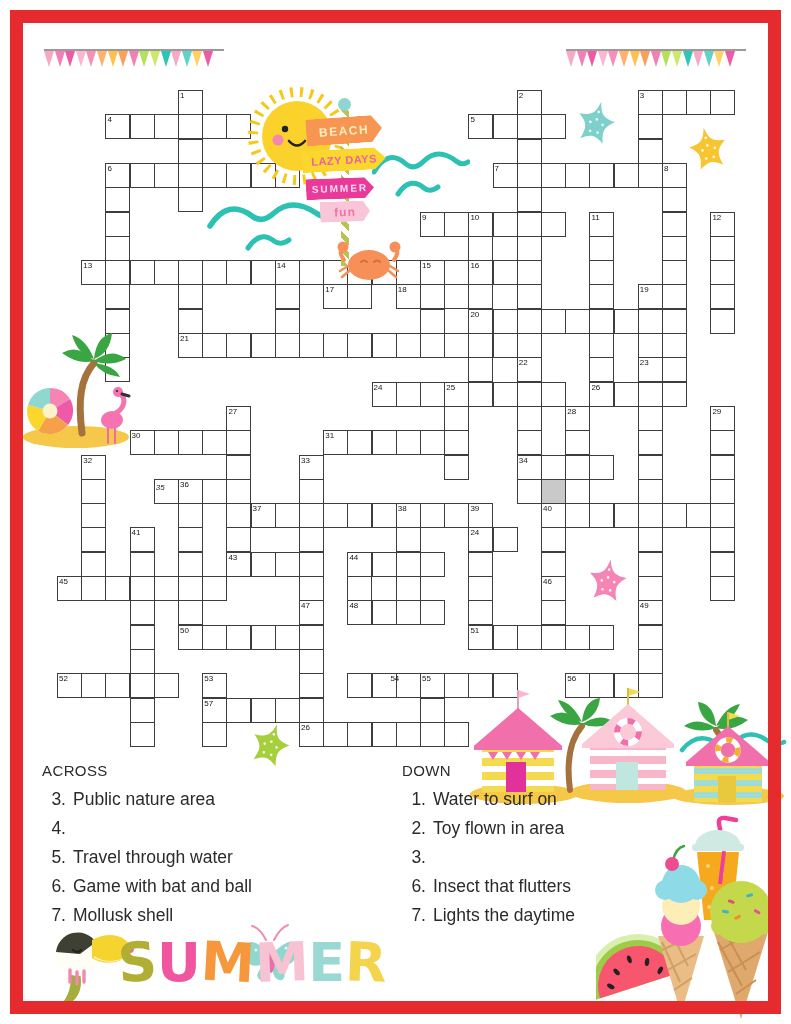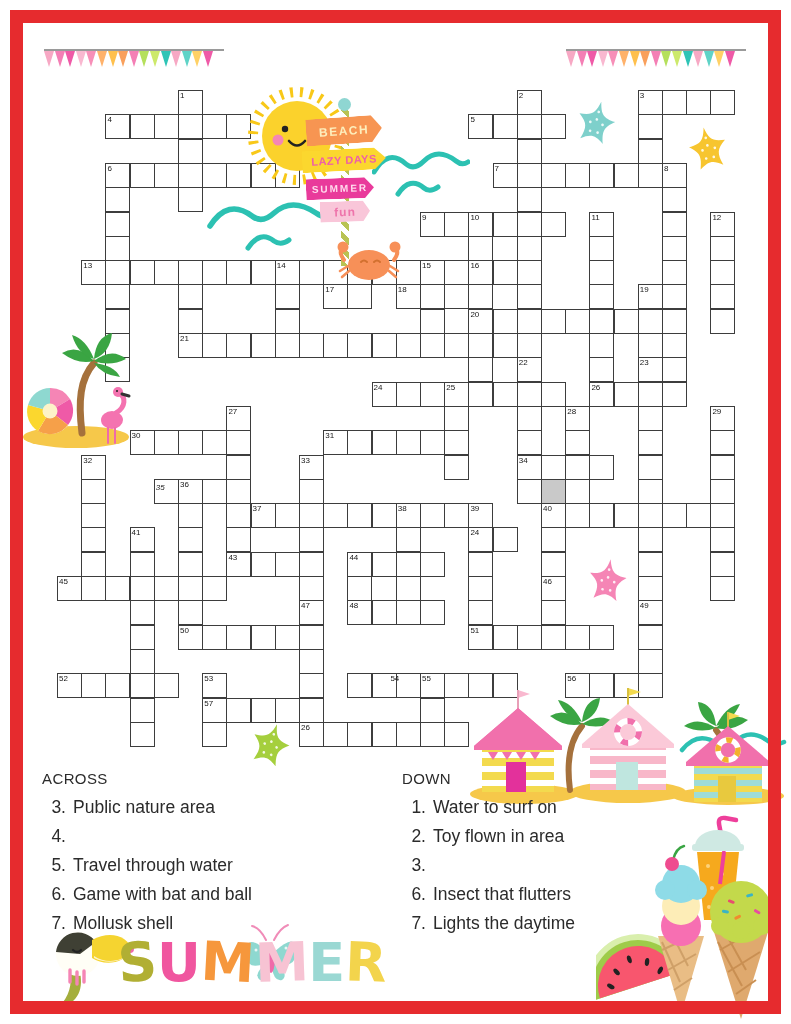--- a/index.html
+++ b/index.html
@@ -14,21 +14,21 @@
   #grid .cell{position:absolute;width:25px;height:25px;box-sizing:border-box;border:1.5px solid #3d3d3d;
               background:#fff;}
   #grid .cell.gray{background:#c9c9c9;}
   #grid .cnum{position:absolute;font-size:8px;line-height:1;color:#161616;z-index:3;}
   .deco{position:absolute;z-index:6;}
   .sign{position:absolute;z-index:7;display:flex;align-items:center;justify-content:center;
         font-weight:bold;clip-path:polygon(0 0,86% 0,100% 50%,86% 100%,0 100%);}
   .pole{position:absolute;left:341px;top:104px;width:8px;height:162px;z-index:6;
         background:repeating-linear-gradient(45deg,#b9c353 0 5px,#ffffff 5px 10px);}
   .knob{position:absolute;left:338px;top:98px;width:13px;height:13px;border-radius:50%;background:#8fd6d2;z-index:6;}
-  .clues{position:absolute;z-index:8;color:#2b2b2b;margin-top:8px;}
+  .clues{position:absolute;z-index:8;color:#2b2b2b;}
   .clues .hdr{font-size:15px;letter-spacing:.4px;font-weight:500;margin-bottom:10px;}
   .clues .clue{display:flex;height:29px;align-items:flex-start;font-size:17.5px;}
   .clues .cn{width:24px;text-align:right;margin-right:7px;flex:none;}
   .word{position:absolute;left:118px;top:936px;display:flex;align-items:flex-end;z-index:7;}
   .word span{font-family:"DejaVu Sans",sans-serif;font-weight:bold;font-size:54px;line-height:1;display:inline-block;}
   .copyright{position:absolute;left:318px;top:956px;font-size:22px;color:#222;letter-spacing:.5px;z-index:7;
              font-family:"DejaVu Sans",sans-serif;}
 </style>
 </head>
 <body>

